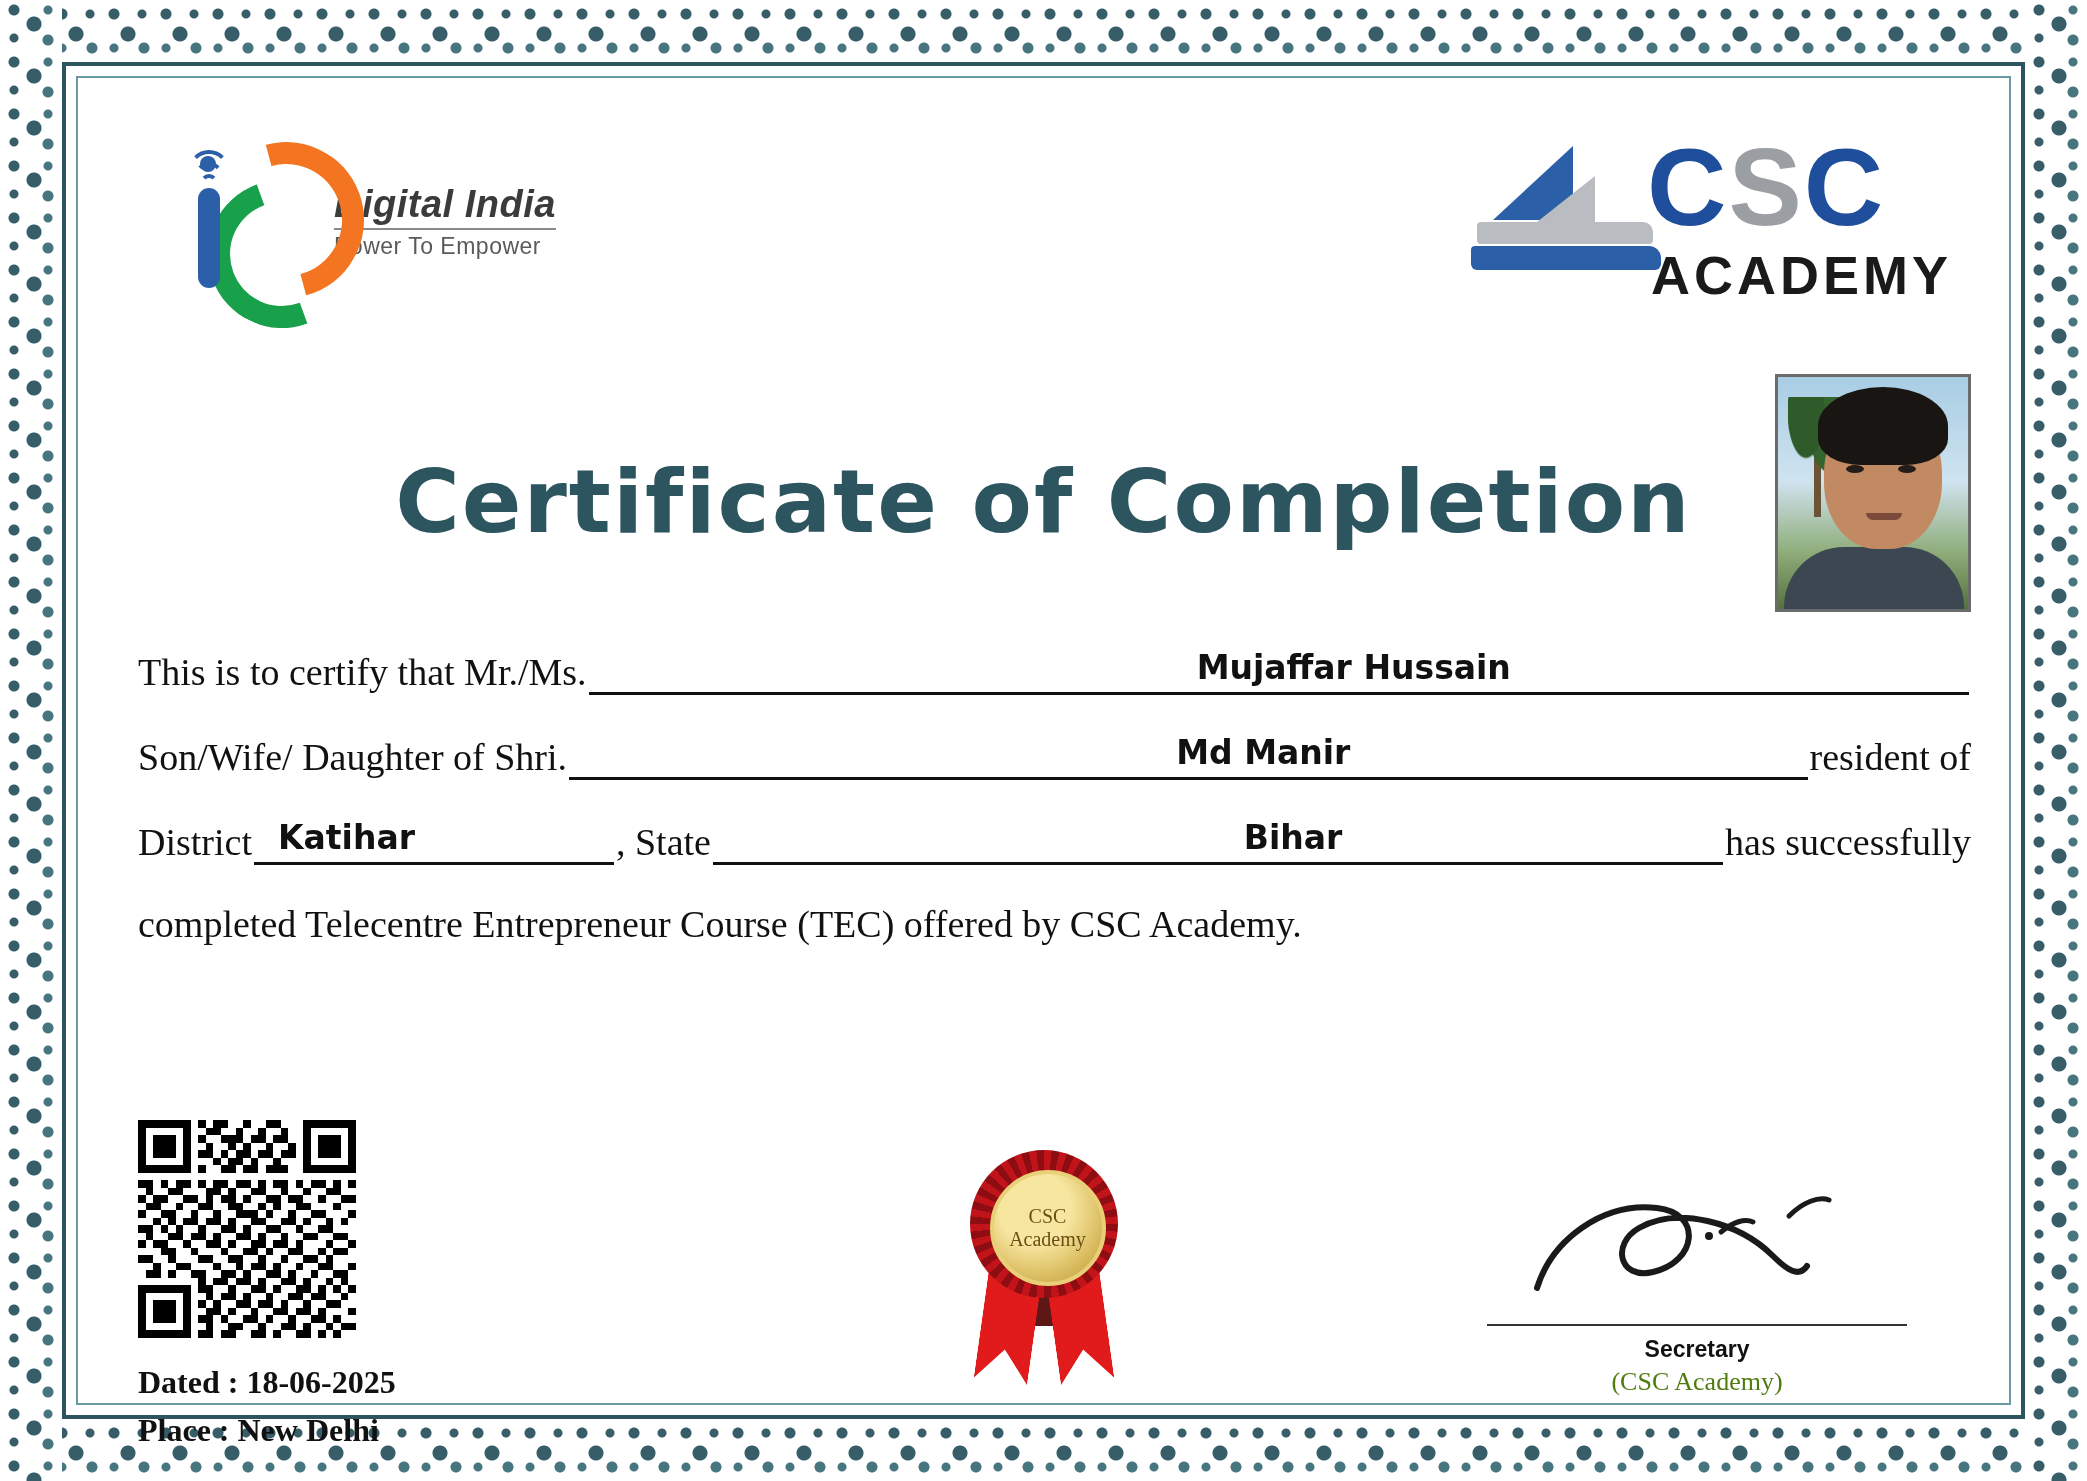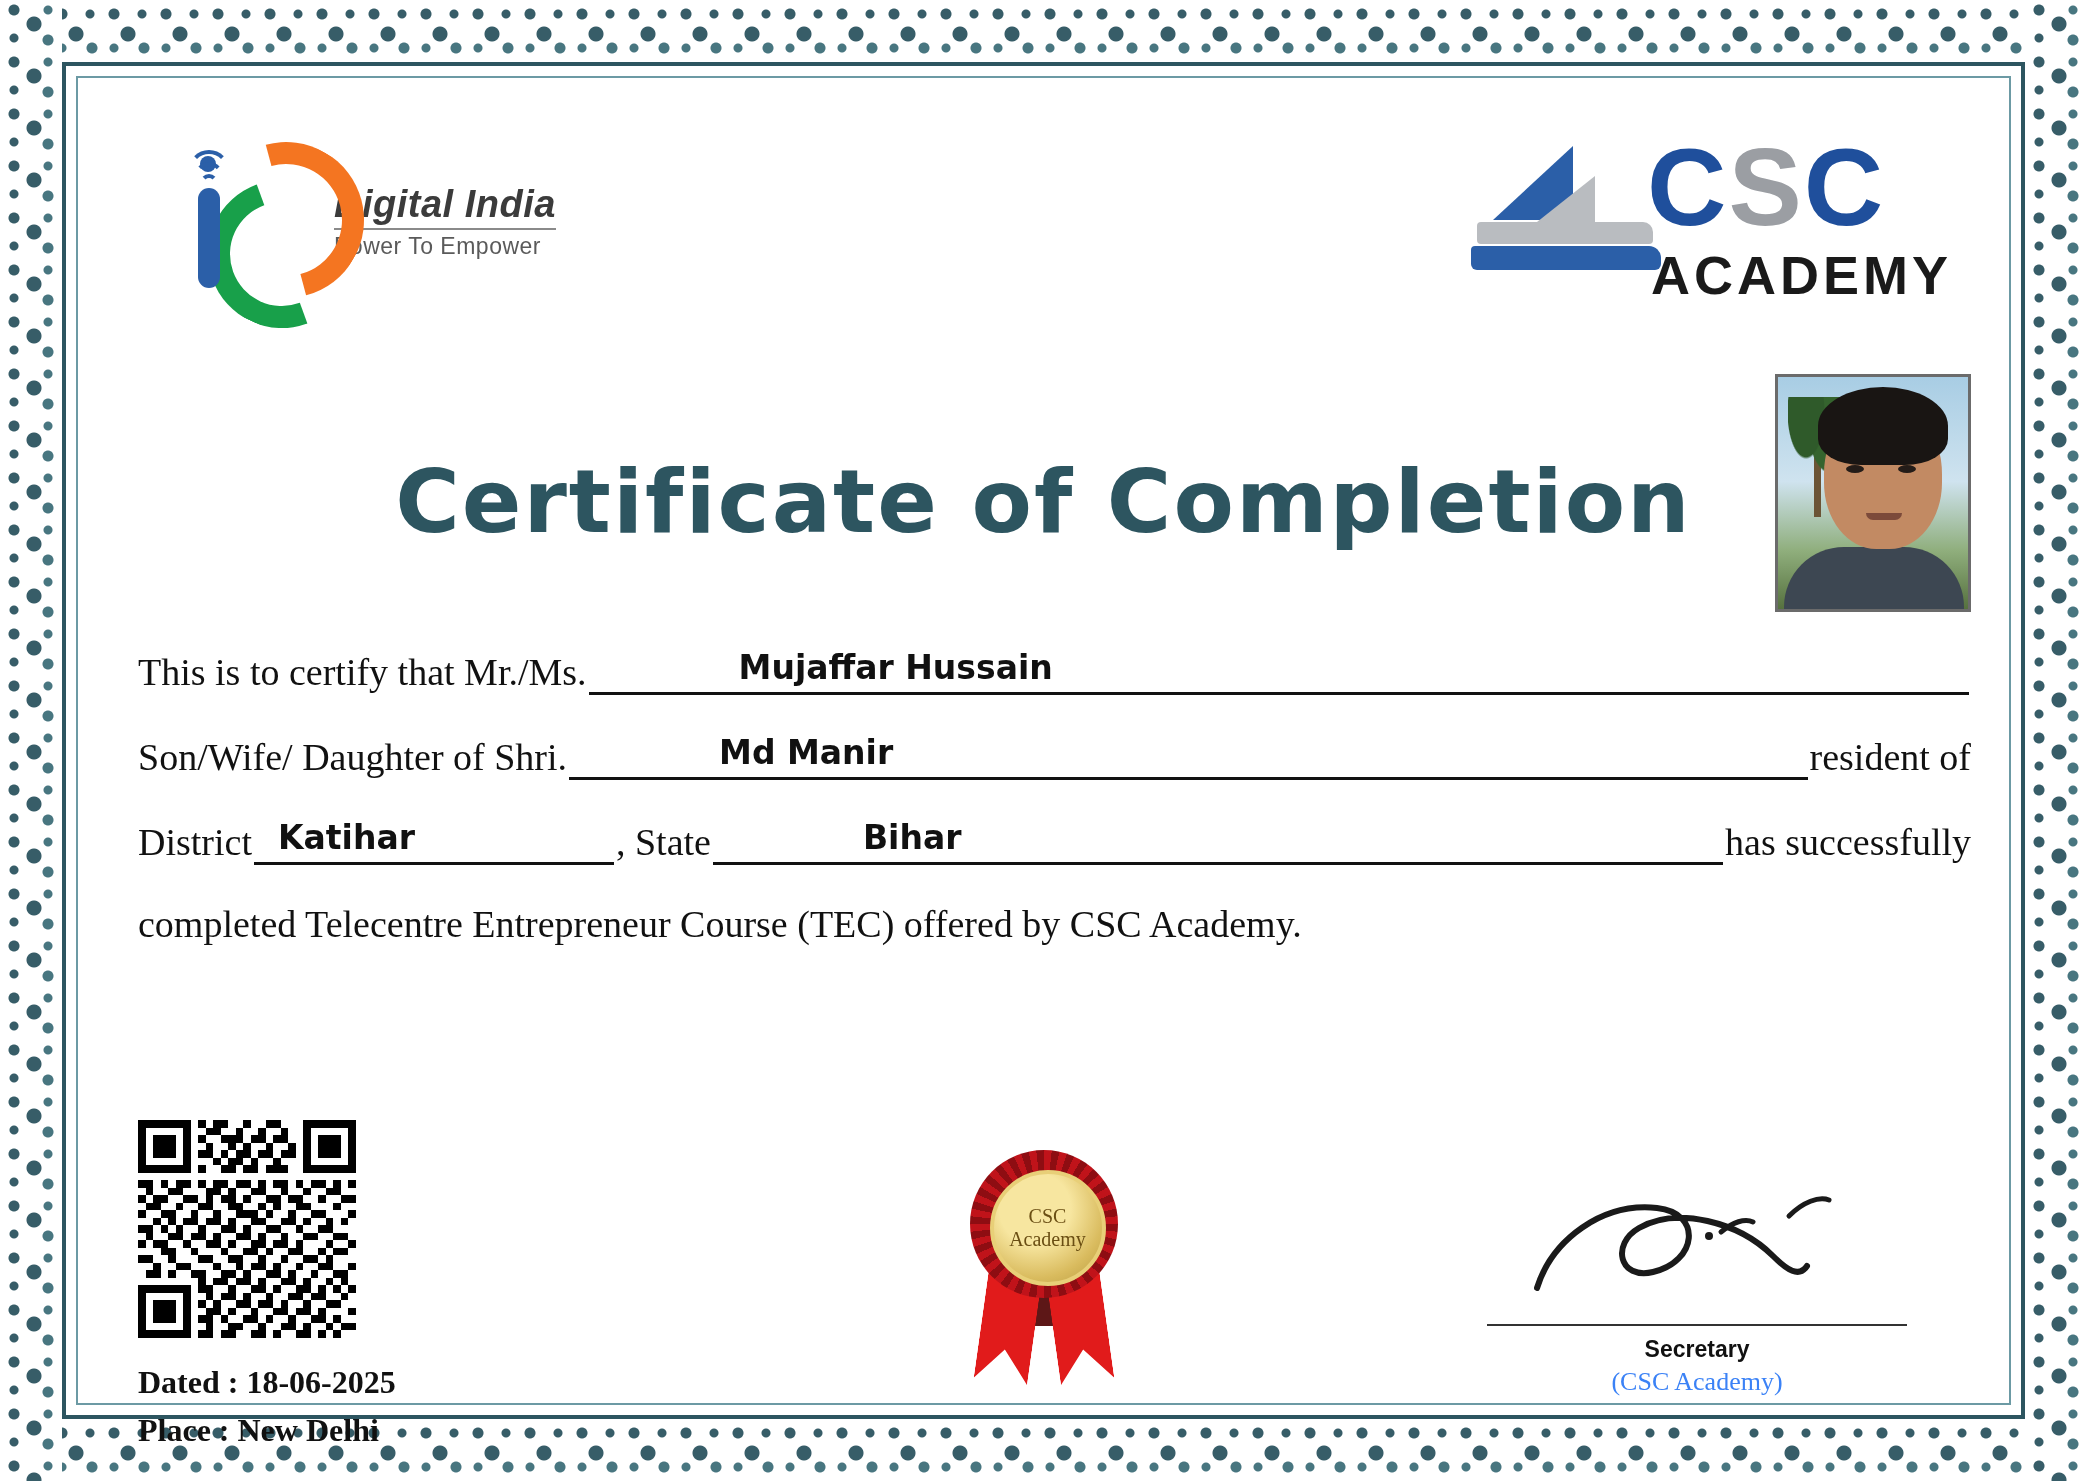--- a/index.html
+++ b/index.html
@@ -356,21 +356,21 @@
   .fill .hand {
     position: absolute;
     left: 0; right: 0;
     bottom: 8px;
     text-align: center;
     font-family: "DejaVu Sans", sans-serif;
     font-weight: bold;
     font-size: 33px;
     color: #111;
   }
-  .fill .hand.left-ish { text-align: left; padding-left: 150px; margin-top: 32px; }
+  .fill .hand.left-ish { text-align: center; padding-left: 150px; margin-top: 32px; }
   .fill .hand.small-left { text-align: left; padding-left: 24px; }
   .static-text { padding-bottom: 4px; }
   .line.final { margin-top: 14px; }
 
   
   .qr {
     position: absolute;
     left: 48px;
     top: 1030px;
     width: 218px;
@@ -458,21 +458,21 @@
   }
   .sig-title {
     font-family: Liberation Sans, sans-serif;
     font-weight: bold;
     font-size: 23px;
     color: #111;
   }
   .sig-org {
     font-family: "Liberation Serif", serif;
     font-size: 26px;
-    color: #3b82f6;
+    color: #4d7c0f;
     margin-top: 4px;
   }
 </style>
 </head>
 <body>
 
 <div class="certificate">
 
   <div class="band band-top"></div>
   <div class="band band-bottom"></div>

